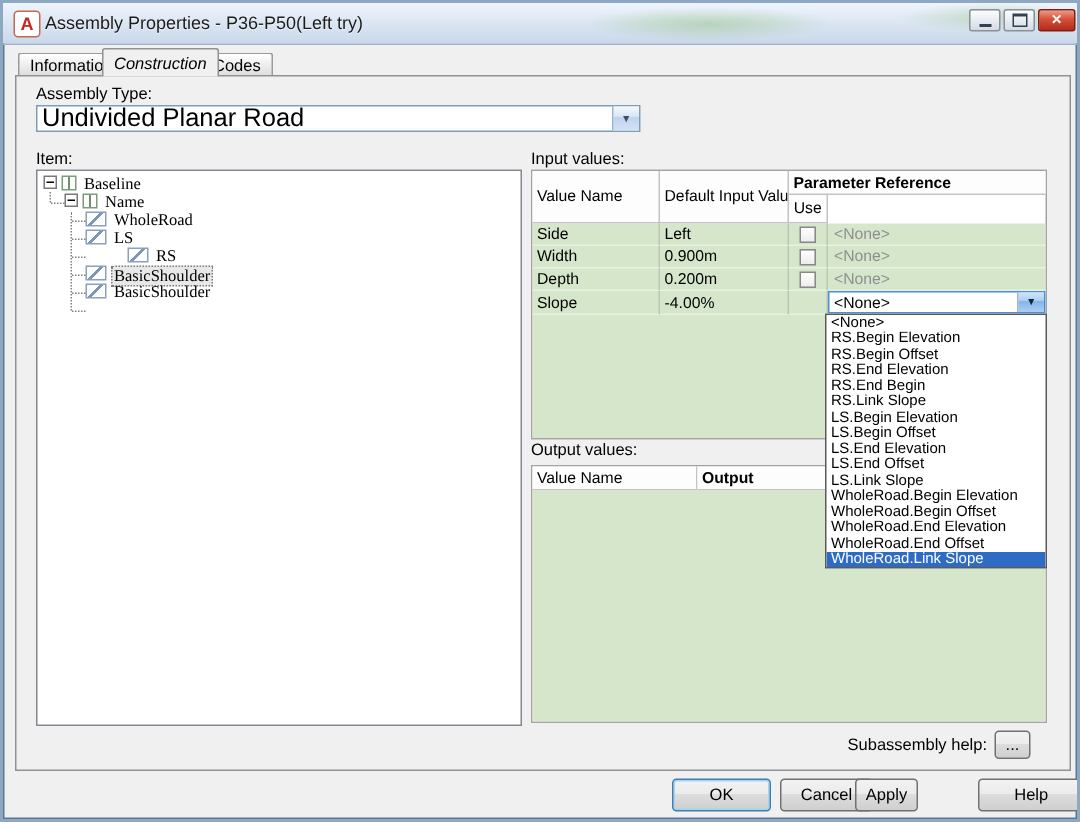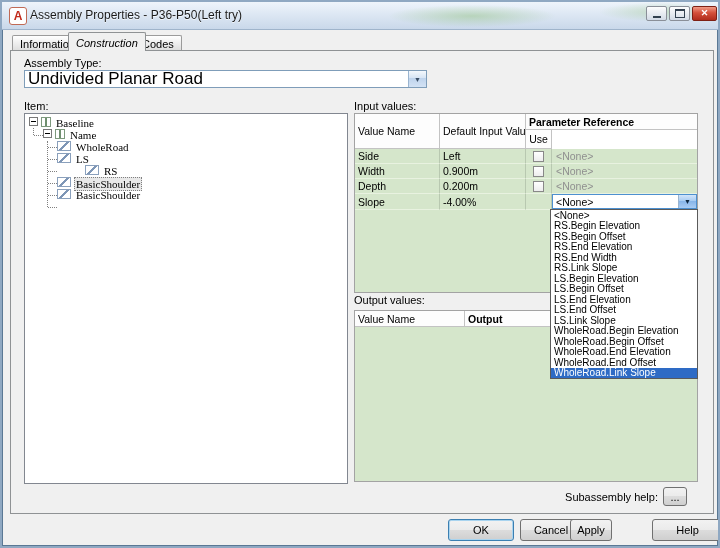--- a/index.html
+++ b/index.html
@@ -224,21 +224,21 @@
     <div class="hc" style="grid-row:1;grid-column:1;">Value Name</div>
     <div class="hc nrb" style="grid-row:1;grid-column:2;">Output</div>
     <div class="filler" style="grid-row:2;grid-column:1/3;"></div>
   </div>
 
   <div class="dd-list">
     <div class="dd-item">&lt;None&gt;</div>
     <div class="dd-item">RS.Begin Elevation</div>
     <div class="dd-item">RS.Begin Offset</div>
     <div class="dd-item">RS.End Elevation</div>
-    <div class="dd-item">RS.End Width</div>
+    <div class="dd-item">RS.End Begin</div>
     <div class="dd-item">RS.Link Slope</div>
     <div class="dd-item">LS.Begin Elevation</div>
     <div class="dd-item">LS.Begin Offset</div>
     <div class="dd-item">LS.End Elevation</div>
     <div class="dd-item">LS.End Offset</div>
     <div class="dd-item">LS.Link Slope</div>
     <div class="dd-item">WholeRoad.Begin Elevation</div>
     <div class="dd-item">WholeRoad.Begin Offset</div>
     <div class="dd-item">WholeRoad.End Elevation</div>
     <div class="dd-item">WholeRoad.End Offset</div>

